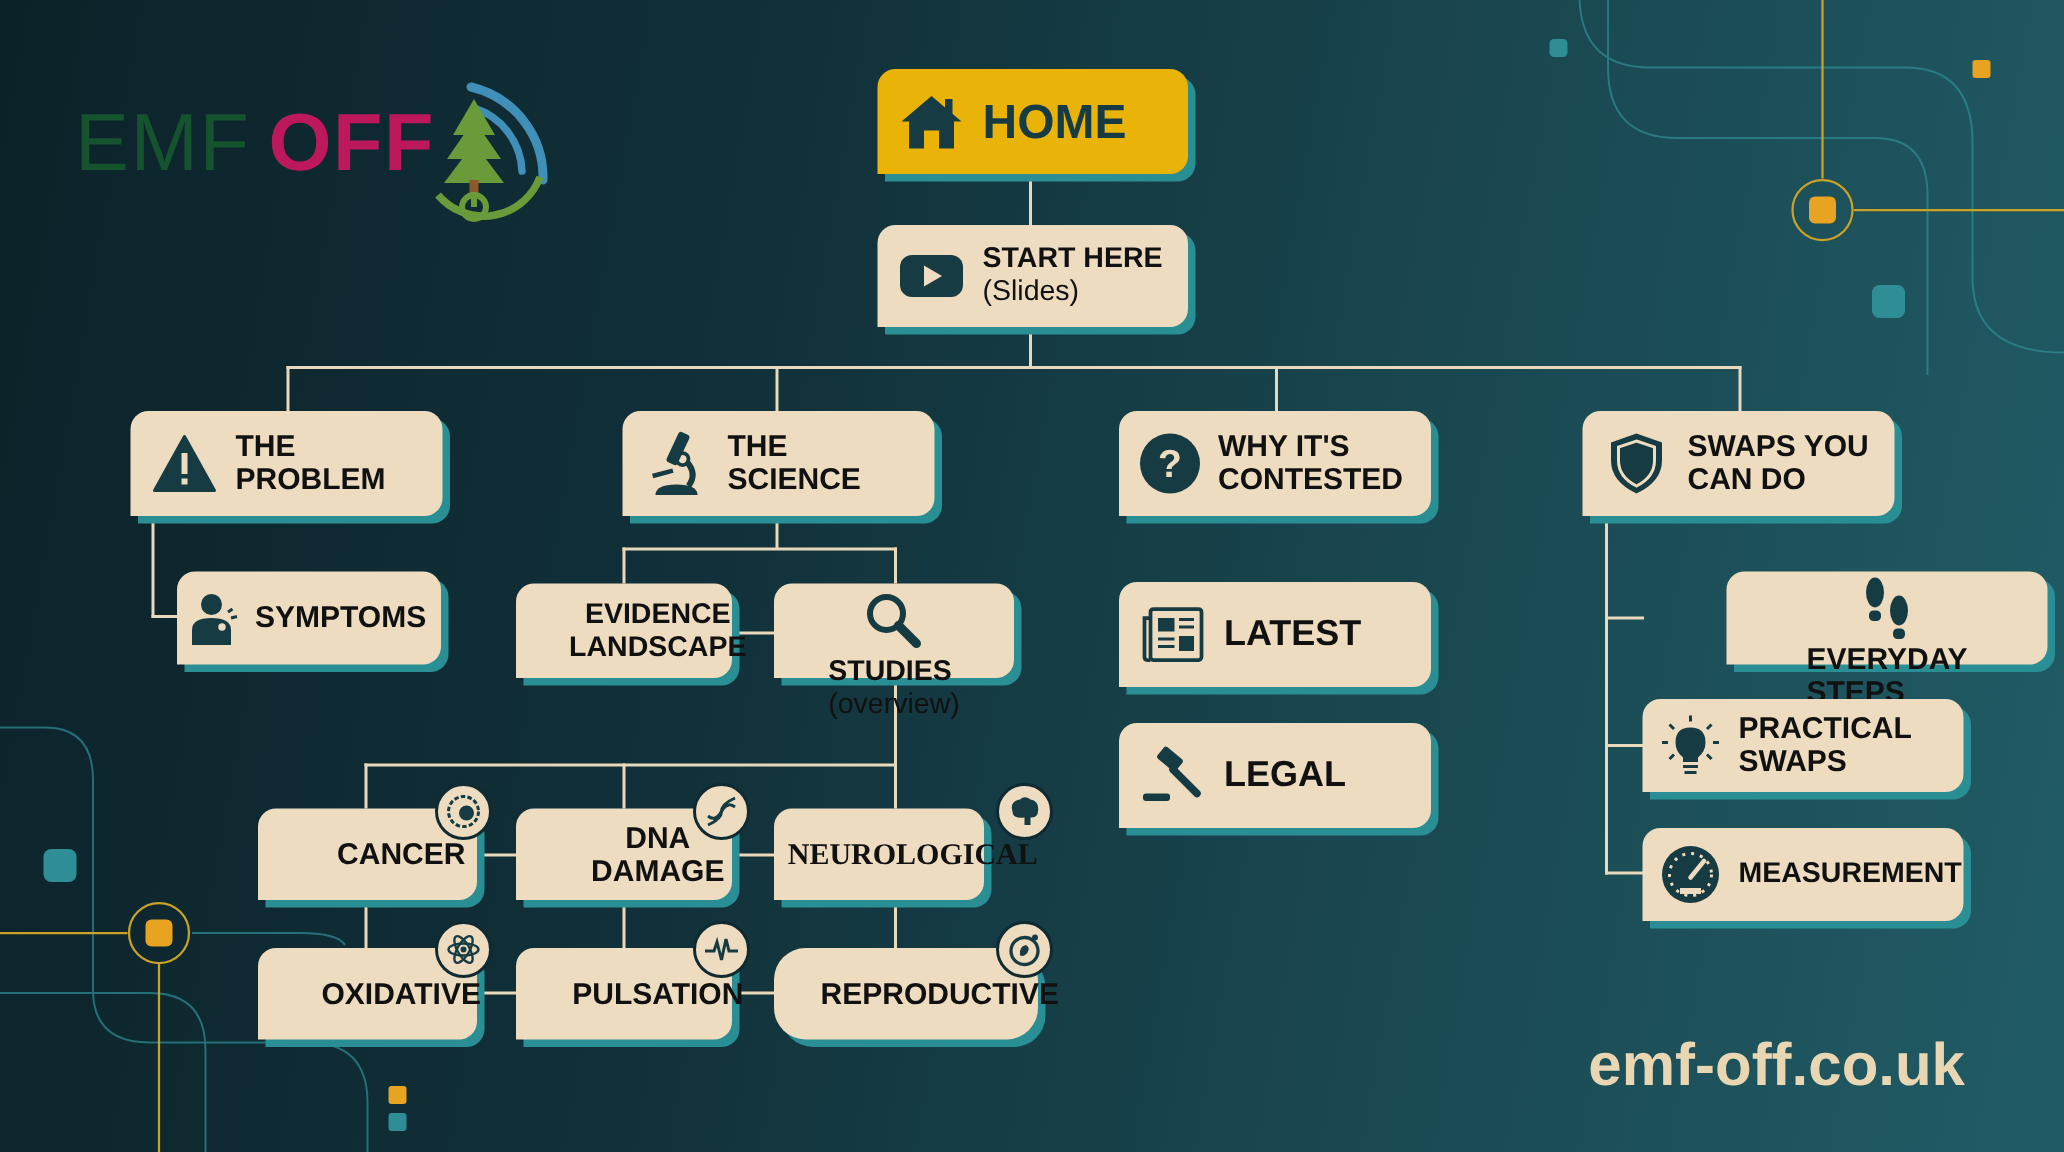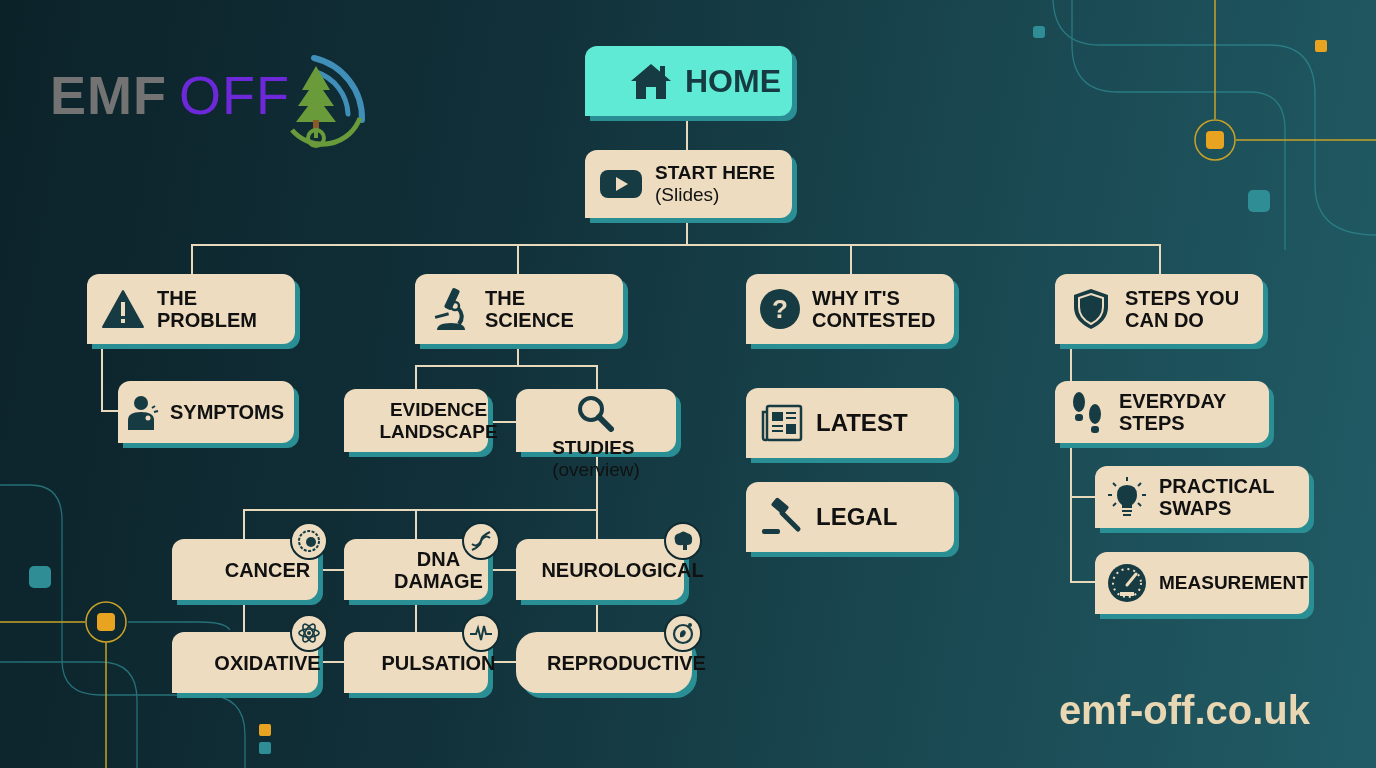--- a/index.html
+++ b/index.html
@@ -16,33 +16,33 @@
     background: #eddcc0;
     border-radius: 12px 12px 12px 0;
     box-shadow: 5px 5px 0 #2a8f94;
     display: flex; align-items: center;
     color: #111;
     font-weight: 700;
     font-size: 20px;
     line-height: 22px;
     cursor: pointer;
   }
-  .node.home { background: #5eead4; border-radius: 12px 12px 12px 0; font-size: 32px; padding-left: 30px; }
+  .node.home { background: #eab308; border-radius: 12px 12px 12px 0; font-size: 32px; }
   .node .ico { width: 48px; height: 48px; display:flex; align-items:center; justify-content:center; margin: 0 10px 0 12px; flex-shrink: 0; }
   .node .lbl { display:flex; flex-direction: column; }
   .node .sub { font-weight: 400; font-size: 19px; }
   .node.center { justify-content: center; text-align: center; padding-left: 45px; }
   .badge {
     position: absolute; width: 38px; height: 38px; border-radius: 50%;
     background: #eddcc0; border: 2px solid #0f2a31;
     display:flex; align-items:center; justify-content:center;
   }
   .logo { position: absolute; left: 50px; top: 40px; height: 110px; display:flex; align-items:center; }
-  .logo-emf { color: #737373; font-weight: 700; font-size: 54px; letter-spacing: 1px; }
-  .logo-off { color: #6d28d9; font-weight: 400; font-size: 54px; margin-left: 12px; letter-spacing: 1px; }
+  .logo-emf { color: #14532d; font-weight: 400; font-size: 54px; letter-spacing: 1px; }
+  .logo-off { color: #be185d; font-weight: 700; font-size: 54px; margin-left: 12px; letter-spacing: 1px; }
   .url { position: absolute; right: 66px; top: 688px; font-size: 40px; font-weight: 700; color: #e9d6b2; }
 </style>
 </head>
 <body>
 
 <svg class="bg" width="1376" height="768">
   <g fill="none" stroke="#2f8e95" stroke-width="1.3" opacity="0.7">
     <path d="M1053 0 Q1055 45 1100 45 L1270 45 Q1315 45 1315 95 L1315 185 Q1315 235 1376 235"></path>
     <path d="M1072 0 L1072 45 Q1072 92 1118 92 L1250 92 Q1285 92 1285 130 L1285 250"></path>
     <path d="M0 485 L30 485 Q62 485 62 520 L62 660 Q62 695 100 695 L205 695 Q245 695 245 735 L245 768"></path>
@@ -220,21 +220,21 @@
 </div>
 <div class="badge" style="left:462px;top:522px;">
   <svg width="26" height="26" viewBox="0 0 26 26">
       <path d="M4 22 Q13 18 13 13 Q13 8 22 4" stroke="#173b42" stroke-width="2" fill="none"></path>
       <path d="M4 16 Q9 20 13 13 Q17 6 22 10" stroke="#173b42" stroke-width="2" fill="none"></path>
       <line x1="8" y1="17" x2="9" y2="20" stroke="#173b42" stroke-width="1.5"></line>
       <line x1="16" y1="7" x2="17" y2="10" stroke="#173b42" stroke-width="1.5"></line>
     </svg>
 </div>
 
-<div class="node center" style="left:516px;top:539px;width:168px;height:61px;">
+<div class="node center" style="left:516px;top:539px;width:140px;height:61px;font-family:Liberation Serif, serif;">
   <span>NEUROLOGICAL</span>
 </div>
 <div class="badge" style="left:664px;top:522px;">
   <svg width="26" height="26" viewBox="0 0 26 26">
       <path d="M5 13 Q3 6 10 5 Q13 2 17 5 Q23 6 22 13 Q22 17 17 17 L17 22 L13 22 L13 17 Q5 18 5 13 Z" fill="#173b42"></path>
     </svg>
 </div>
 
 <div class="node center" style="left:172px;top:632px;width:146px;height:61px;">
   <span>OXIDATIVE</span>
@@ -309,26 +309,26 @@
 </div>
 
 <div class="node" style="left:1055px;top:274px;width:208px;height:70px;">
   <span class="ico">
     <svg width="40" height="44" viewBox="0 0 40 44">
         <path d="M20 2 L37 8 L37 20 Q37 34 20 42 Q3 34 3 20 L3 8 Z" fill="#173b42"></path>
         <path d="M20 7 L32 11 L32 20 Q32 31 20 37 Q8 31 8 20 L8 11 Z" fill="none" stroke="#eddcc0" stroke-width="2"></path>
       </svg>
   </span>
   <span class="lbl">
-      <span>STEPS YOU</span>
+      <span>SWAPS YOU</span>
       <span>CAN DO</span>
     </span>
 </div>
 
-<div class="node" style="left:1055px;top:381px;width:214px;height:62px;">
+<div class="node" style="left:1151px;top:381px;width:214px;height:62px;flex-direction:column;">
   <span class="ico" style="margin:0 8px 0 8px;">
     <svg width="40" height="44" viewBox="0 0 40 44">
         <ellipse cx="12" cy="12" rx="6" ry="10" fill="#173b42"></ellipse>
         <rect x="8" y="24" width="8" height="7" rx="3" fill="#173b42"></rect>
         <ellipse cx="28" cy="24" rx="6" ry="10" fill="#173b42"></ellipse>
         <rect x="24" y="36" width="8" height="7" rx="3" fill="#173b42"></rect>
       </svg>
   </span>
   <span class="lbl">
       <span>EVERYDAY</span>

